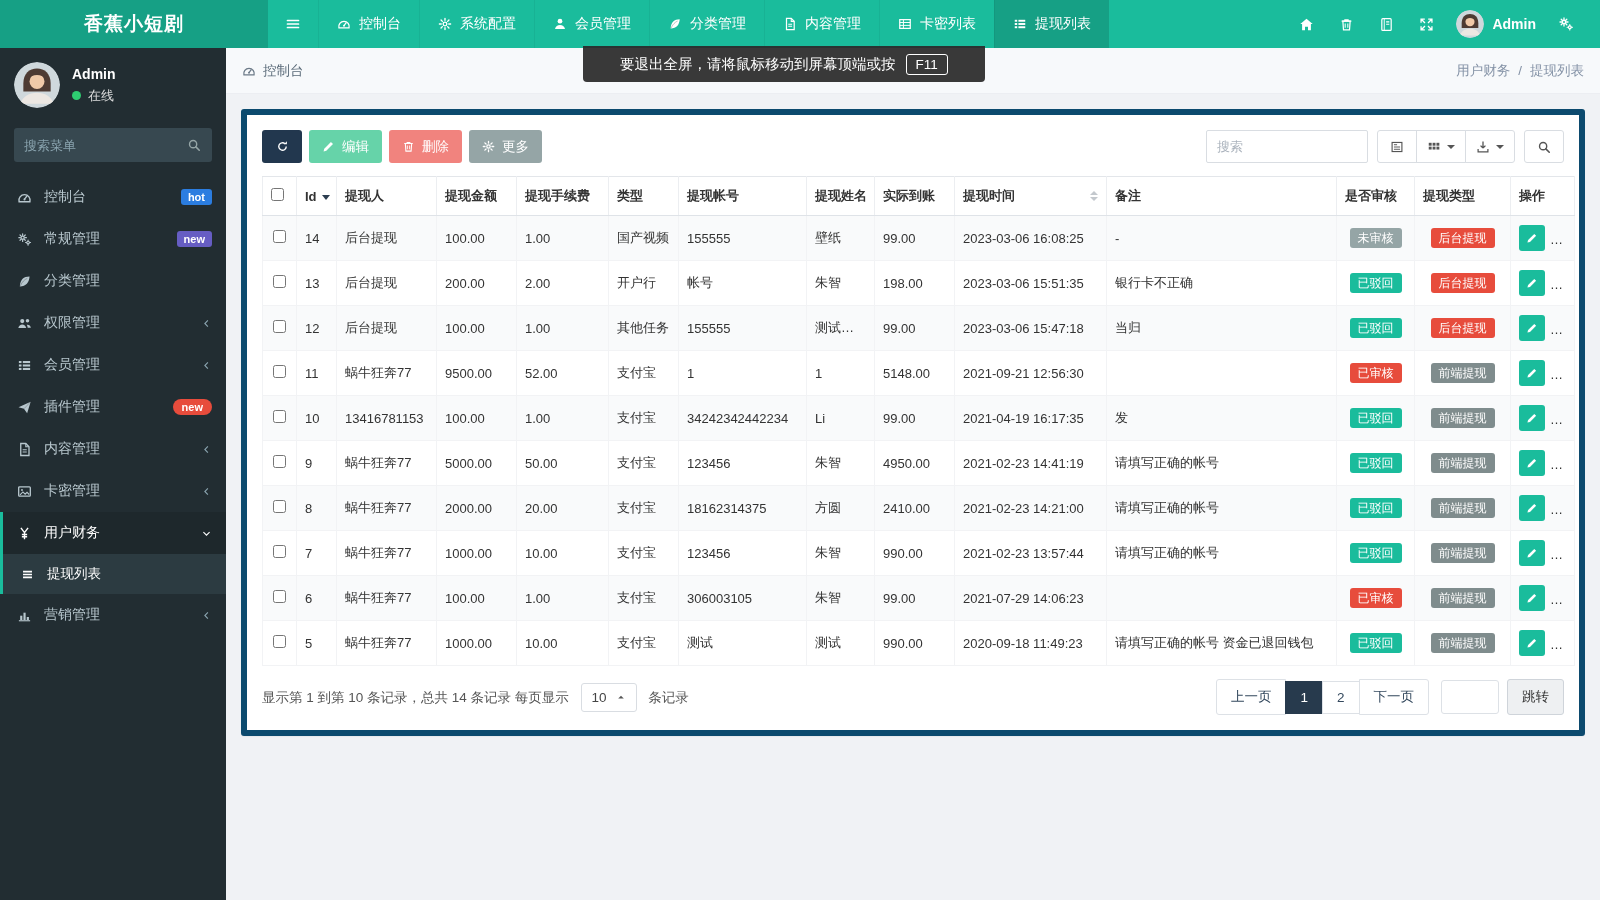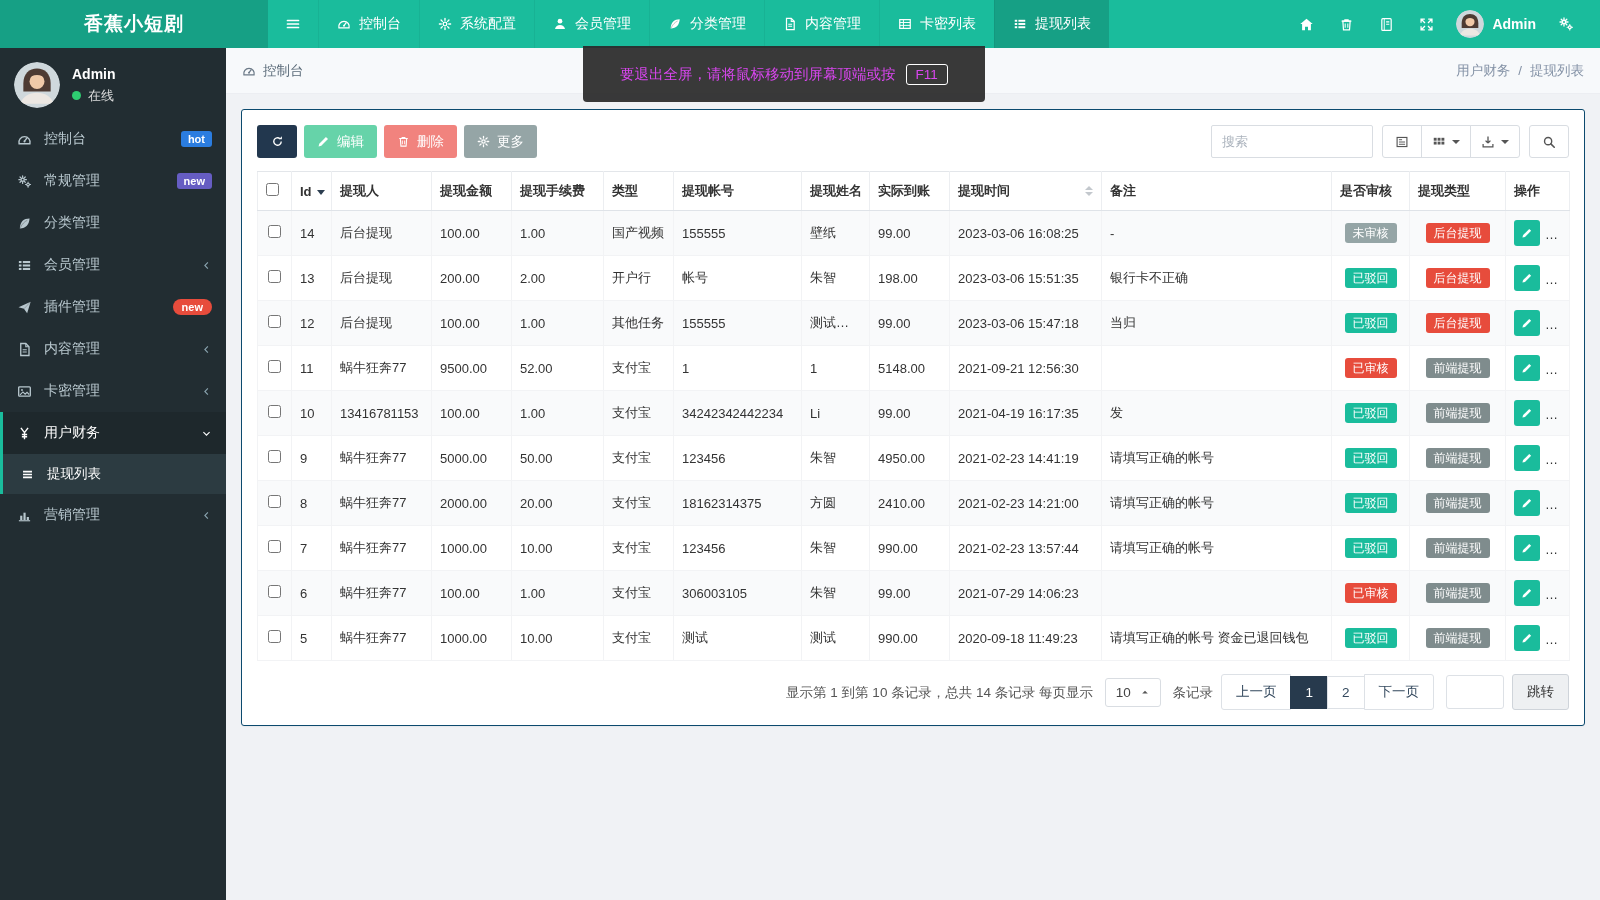--- a/index.html
+++ b/index.html
@@ -56,21 +56,21 @@
   .subi .si{font-size:13px}
   .subi.active{color:#fff}
 
   
   .content-header{height:46px;display:flex;align-items:center;justify-content:space-between;padding:0 16px;background:#f7f9fb;border-bottom:1px solid #eceef2;color:#5b6b79}
   .bc-left{display:flex;align-items:center;gap:7px;font-size:13.5px;cursor:pointer}
   .bc-left [data-icon]{font-size:14px;color:#6c7a88}
   .bc-right{font-size:13.5px;color:#8492a6;display:flex;align-items:center;gap:8px}
 
   
-  .card{margin:15px;background:#fff;border:1px solid #0c4a6e;border-radius:3px;padding:15px;box-shadow:0 1px 1px rgba(0,0,0,0.04)}
+  .card{margin:15px;background:#fff;border:6px solid #0c4a6e;border-radius:3px;padding:15px;box-shadow:0 1px 1px rgba(0,0,0,0.04)}
 
   
   .toolbar{display:flex;align-items:center;margin-bottom:13px}
   .tb-btn{display:inline-flex;align-items:center;gap:7px;color:#fff;border:0;border-radius:3px;height:33px;padding:0 13px;font-size:13.5px;margin-right:7px;cursor:pointer;font-family:inherit}
   .tb-btn [data-icon]{font-size:13px}
   .tb-refresh{background:#22374e;width:40px;justify-content:center;padding:0;font-size:14px}
   .tb-edit{background:#66d3a9}
   .tb-del{background:#f1837e}
   .tb-more{background:#95a5a6}
   .tb-right{margin-left:auto;display:flex;align-items:center}
@@ -97,34 +97,34 @@
   .badge{display:inline-block;padding:3px 8px;font-size:12px;border-radius:3px;color:#fff;line-height:1.2}
   .b-gray{background:#95a5a6}
   .b-green{background:#1abc9c}
   .b-red{background:#e74c3c}
   .b-dgray{background:#7f8c8d}
   .op-btn{width:26px;height:26px;border:0;border-radius:3px;display:inline-flex;align-items:center;justify-content:center;color:#fff;cursor:pointer;margin-right:5px;font-size:12px}
   .op-edit{background:#1abc9c}
   .op-del{background:#e74c3c}
 
   
-  .card-footer{display:flex;align-items:center;justify-content:flex-end;margin-top:13px;font-size:13.5px;color:#555}
+  .card-footer{display:flex;align-items:center;justify-content:space-between;margin-top:13px;font-size:13.5px;color:#555}
   .page-size{display:inline-flex;align-items:center;gap:9px;border:1px solid #d9dde2;border-radius:3px;padding:6px 10px;margin:0 8px;background:#fff;color:#444;cursor:pointer}
   .ps-caret{font-size:10px;color:#555}
   .pager{display:flex;align-items:center}
   .pages{display:contents}
   .page-btn{min-width:36px;padding:8px 14px;border:1px solid #dde1e6;background:#fff;color:#34495e;font-size:13.5px;margin-left:-1px;cursor:pointer;font-family:inherit}
   .page-btn.first{border-radius:3px 0 0 3px;margin-left:8px}
   .page-btn.last{border-radius:0 3px 3px 0}
   .page-btn.active{background:#273a4d;color:#fff;border-color:#273a4d}
   .jump-input{width:58px;height:34px;border:1px solid #dde1e6;margin-left:12px;border-radius:3px;outline:none;padding:0 8px;font-family:inherit}
   .jump-btn{margin-left:8px;padding:8px 14px;border:1px solid #cfd4da;background:#eef0f2;border-radius:3px;color:#333;font-size:13.5px;cursor:pointer;font-family:inherit}
 
   
-  .fs-toast{position:absolute;left:583px;top:46px;width:402px;height:56px;background:rgba(42,42,42,0.93);color:#d946ef;display:flex;align-items:center;justify-content:center;font-size:14.5px;border-radius:0 0 4px 4px;z-index:50}
+  .fs-toast{position:absolute;left:583px;top:46px;width:402px;height:36px;background:rgba(42,42,42,0.93);color:#ffffff;display:flex;align-items:center;justify-content:center;font-size:14.5px;border-radius:0 0 4px 4px;z-index:50}
   .fs-key{border:1px solid #fff;border-radius:3px;padding:2px 9px;margin-left:10px;font-size:13.5px}
 </style>
 </head>
 <body>
 
 <header class="navbar">
   <div class="brand">香蕉小短剧</div>
   <div class="nav-hamburger">
     <span data-icon="menu">
         <svg viewBox="0 0 16 16" aria-hidden="true">
@@ -268,20 +268,31 @@
           </svg>
         </span>
       <div class="up-info">
         <div class="up-name">Admin</div>
         <div class="up-status">
           <span class="dot"></span>
           <span>在线</span>
         </div>
       </div>
     </div>
+    <div class="side-search">
+      <input placeholder="搜索菜单" style="">
+      <button class="side-search-btn">
+        <span data-icon="search">
+            <svg viewBox="0 0 16 16" aria-hidden="true">
+              <circle cx="7" cy="7" r="4.1" fill="none" stroke="currentColor" stroke-width="1.6"></circle>
+              <path d="M10.1 10.1L14 14" stroke="currentColor" stroke-width="1.8" stroke-linecap="round"></path>
+            </svg>
+          </span>
+      </button>
+    </div>
     <ul class="smenu">
         <li class="smi">
           <div class="smi-row">
             <span class="si" data-icon="dashboard">
               <svg viewBox="0 0 16 16" aria-hidden="true">
                 <path d="M2.2 12.5a6 6 0 1 1 11.6 0z" fill="none" stroke="currentColor" stroke-width="1.5"></path>
                 <path d="M8 9.8l2.6-3.4" stroke="currentColor" stroke-width="1.4"></path>
                 <circle cx="8" cy="10" r="1.1" fill="currentColor"></circle>
               </svg>
             </span>
@@ -305,20 +316,38 @@
         </li>
         <li class="smi">
           <div class="smi-row">
             <span class="si" data-icon="leaf">
               <svg viewBox="0 0 16 16" aria-hidden="true">
                 <path d="M13.4 2.6C7 2.6 3.6 5.8 3 13.2c6.9-.2 9.8-4 10.4-10.6z" fill="currentColor"></path>
                 <path d="M3.6 12.6C5.2 8.4 8.2 5.8 11 4.6" stroke="rgba(0,0,0,0.3)" stroke-width="0.9" fill="none"></path>
               </svg>
             </span>
             <span class="sl">分类管理</span>
+          </div>
+        </li>
+        <li class="smi">
+          <div class="smi-row">
+            <span class="si" data-icon="users">
+              <svg viewBox="0 0 16 16" aria-hidden="true">
+                <circle cx="5.6" cy="5.4" r="2.2" fill="currentColor"></circle>
+                <circle cx="11.2" cy="5" r="1.9" fill="currentColor"></circle>
+                <path d="M1.4 12.8c.5-2.4 2.1-3.7 4.2-3.7s3.7 1.3 4.2 3.7z" fill="currentColor"></path>
+                <path d="M10.4 9.3c2.3-.4 4 .9 4.4 3.1h-3.4c-.2-1.3-.5-2.3-1-3.1z" fill="currentColor"></path>
+              </svg>
+            </span>
+            <span class="sl">权限管理</span>
+            <span class="sarrow" data-icon="chevron-left">
+              <svg viewBox="0 0 16 16" aria-hidden="true">
+                <path d="M10 3.5L5.6 8l4.4 4.5" fill="none" stroke="currentColor" stroke-width="1.6"></path>
+              </svg>
+            </span>
           </div>
         </li>
         <li class="smi">
           <div class="smi-row">
             <span class="si" data-icon="list">
               <svg viewBox="0 0 16 16" aria-hidden="true">
                 <g fill="currentColor">
                   <rect x="2" y="3.2" width="2.8" height="2.2"></rect>
                   <rect x="6.2" y="3.2" width="7.8" height="2.2"></rect>
                   <rect x="2" y="6.9" width="2.8" height="2.2"></rect>

